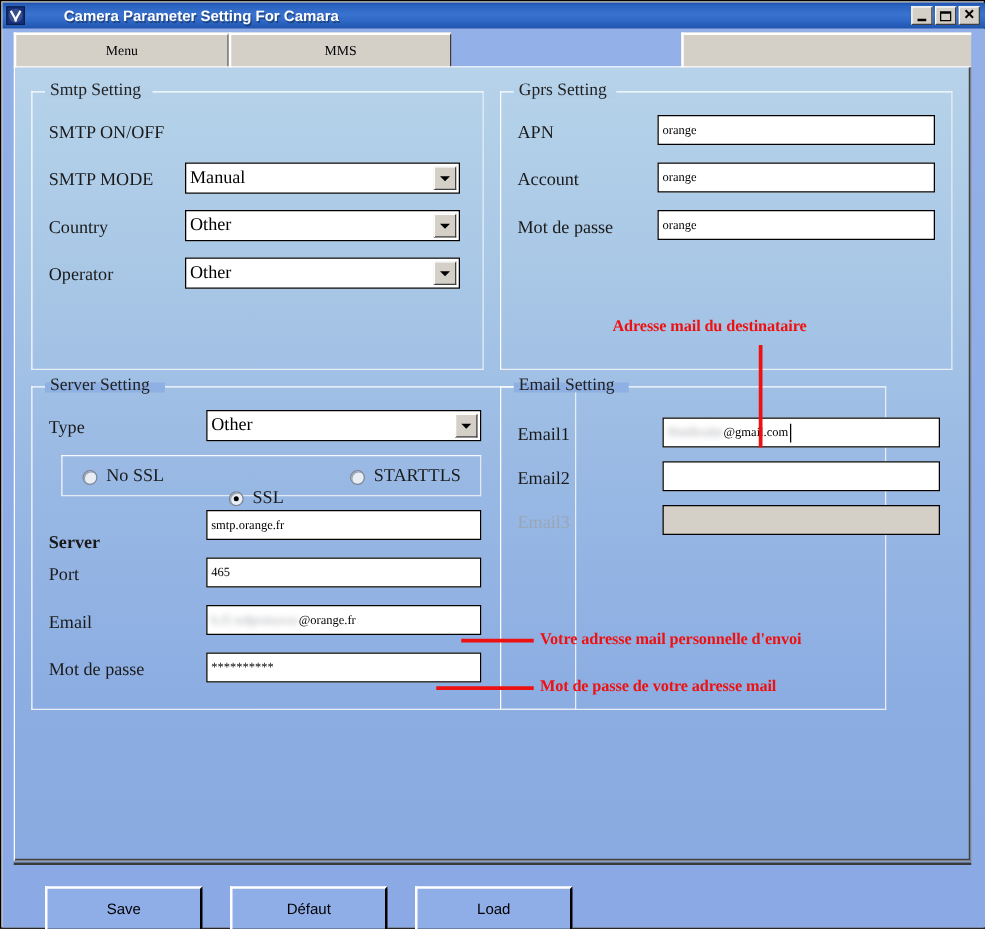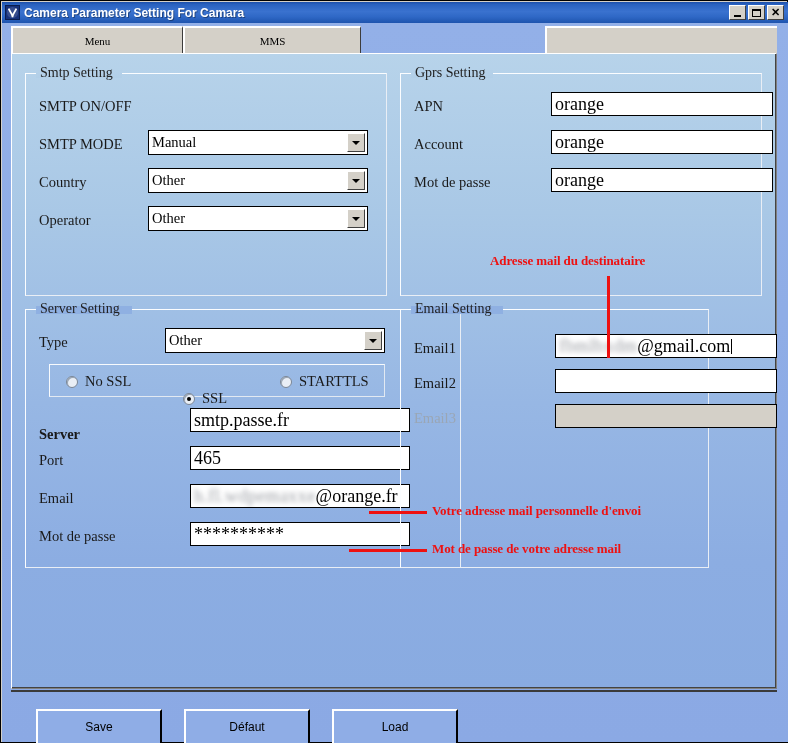--- a/index.html
+++ b/index.html
@@ -26,20 +26,21 @@
     background:#16307a;border:1px solid #0b1d4d;
     position:relative;flex:none;
     box-sizing:border-box;
   }
   .title-icon svg{position:absolute;left:0;top:0;}
   .title-text{
     color:#fff;font-family:"Liberation Sans",sans-serif;
     font-size:12px;font-weight:bold;letter-spacing:0px;
     white-space:nowrap;
     text-shadow:1px 1px 0 rgba(0,0,0,.35);
+    margin-left:27px;
   }
   .title-btns{margin-left:auto;display:flex;gap:2px;margin-right:4px;}
   .tbtn{
     width:17px;height:15px;background:#d4d0c8;
     border-top:1px solid #fff;border-left:1px solid #fff;
     border-right:1px solid #404040;border-bottom:1px solid #404040;
     position:relative;box-sizing:border-box;
     font-family:"Liberation Sans",sans-serif;font-size:10px;
     display:flex;align-items:center;justify-content:center;color:#000;
   }
@@ -99,24 +100,24 @@
     position:absolute;font-family:"Liberation Serif",serif;
     font-size:14.5px;color:#1a1a1a;white-space:nowrap;
   }
   .lbl.dis{color:#9aa6b5;}
 
   
   .tfield{
     position:absolute;box-sizing:border-box;
     background:#fff;
     border:1px solid #000;
-    font-family:"Liberation Serif",serif;font-size:18px;
+    font-family:"Liberation Serif",serif;font-size:10px;
     color:#000;padding:1px 2px 0 3px;
     display:flex;align-items:center;
-    overflow:hidden;white-space:nowrap;margin-left:25px;
+    overflow:hidden;white-space:nowrap;
   }
   .tfield.dis{background:#d4d0c8;border-color:#000;}
   .tfield .caret{
     display:inline-block;width:1px;height:15px;background:#000;margin-left:1px;
   }
   .blurred{
     display:inline-block;
     color:rgba(70,75,85,.55);
     filter:blur(2.6px);
     letter-spacing:.4px;
@@ -305,21 +306,21 @@
             <span class="rlabel">SSL</span>
           </div>
           <div class="radio" style="left:230px;top:8px;">
             <span class="rdot"></span>
             <span class="rlabel">STARTTLS</span>
           </div>
         </div>
 
         <div class="lbl" style="left:14px;top:124px;font-weight:bold;">Server</div>
         <div class="tfield" style="left:140px;top:106px;width:220px;height:24px;">
-            <span>smtp.passe.fr</span>
+            <span>smtp.orange.fr</span>
           </div>
 
         <div class="lbl" style="left:14px;top:150px;">Port</div>
         <div class="tfield" style="left:140px;top:144px;width:220px;height:24px;">
             <span>465</span>
           </div>
 
         <div class="lbl" style="left:14px;top:188px;">Email</div>
         <div class="tfield" style="left:140px;top:182px;width:220px;height:24px;">
           <span class="blurred">h.fl.wdpemaxxe</span>

